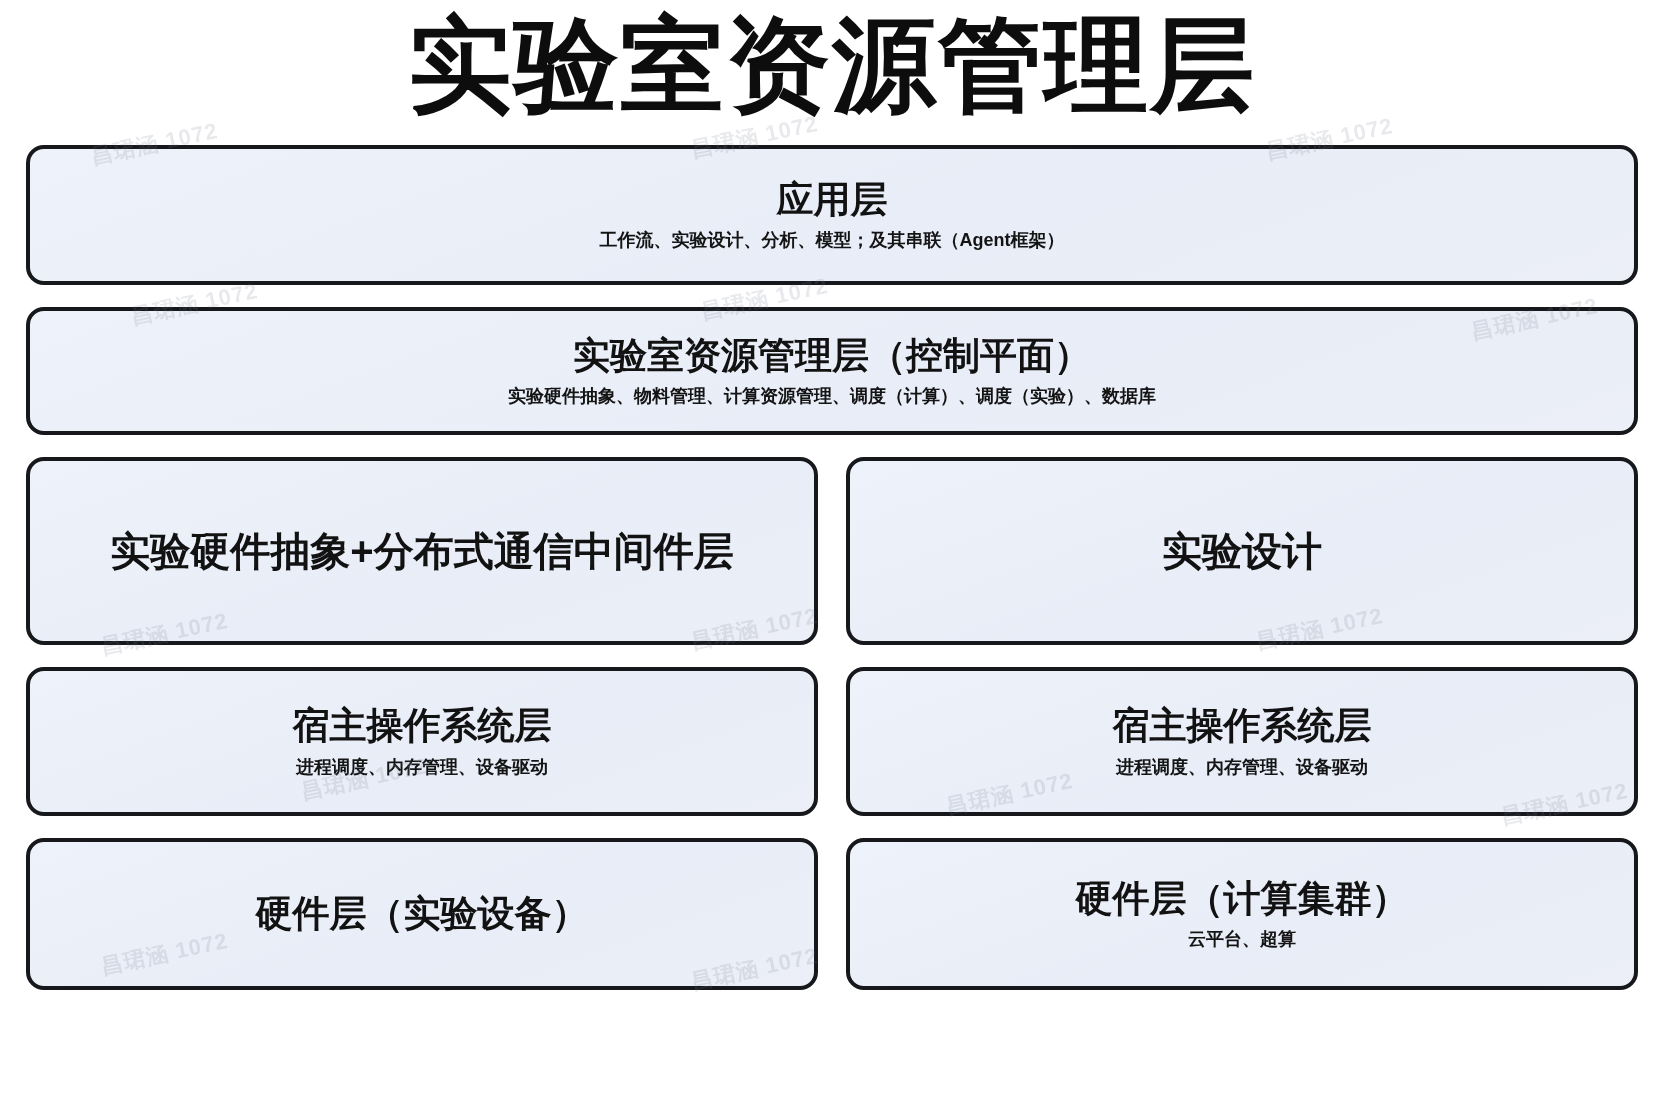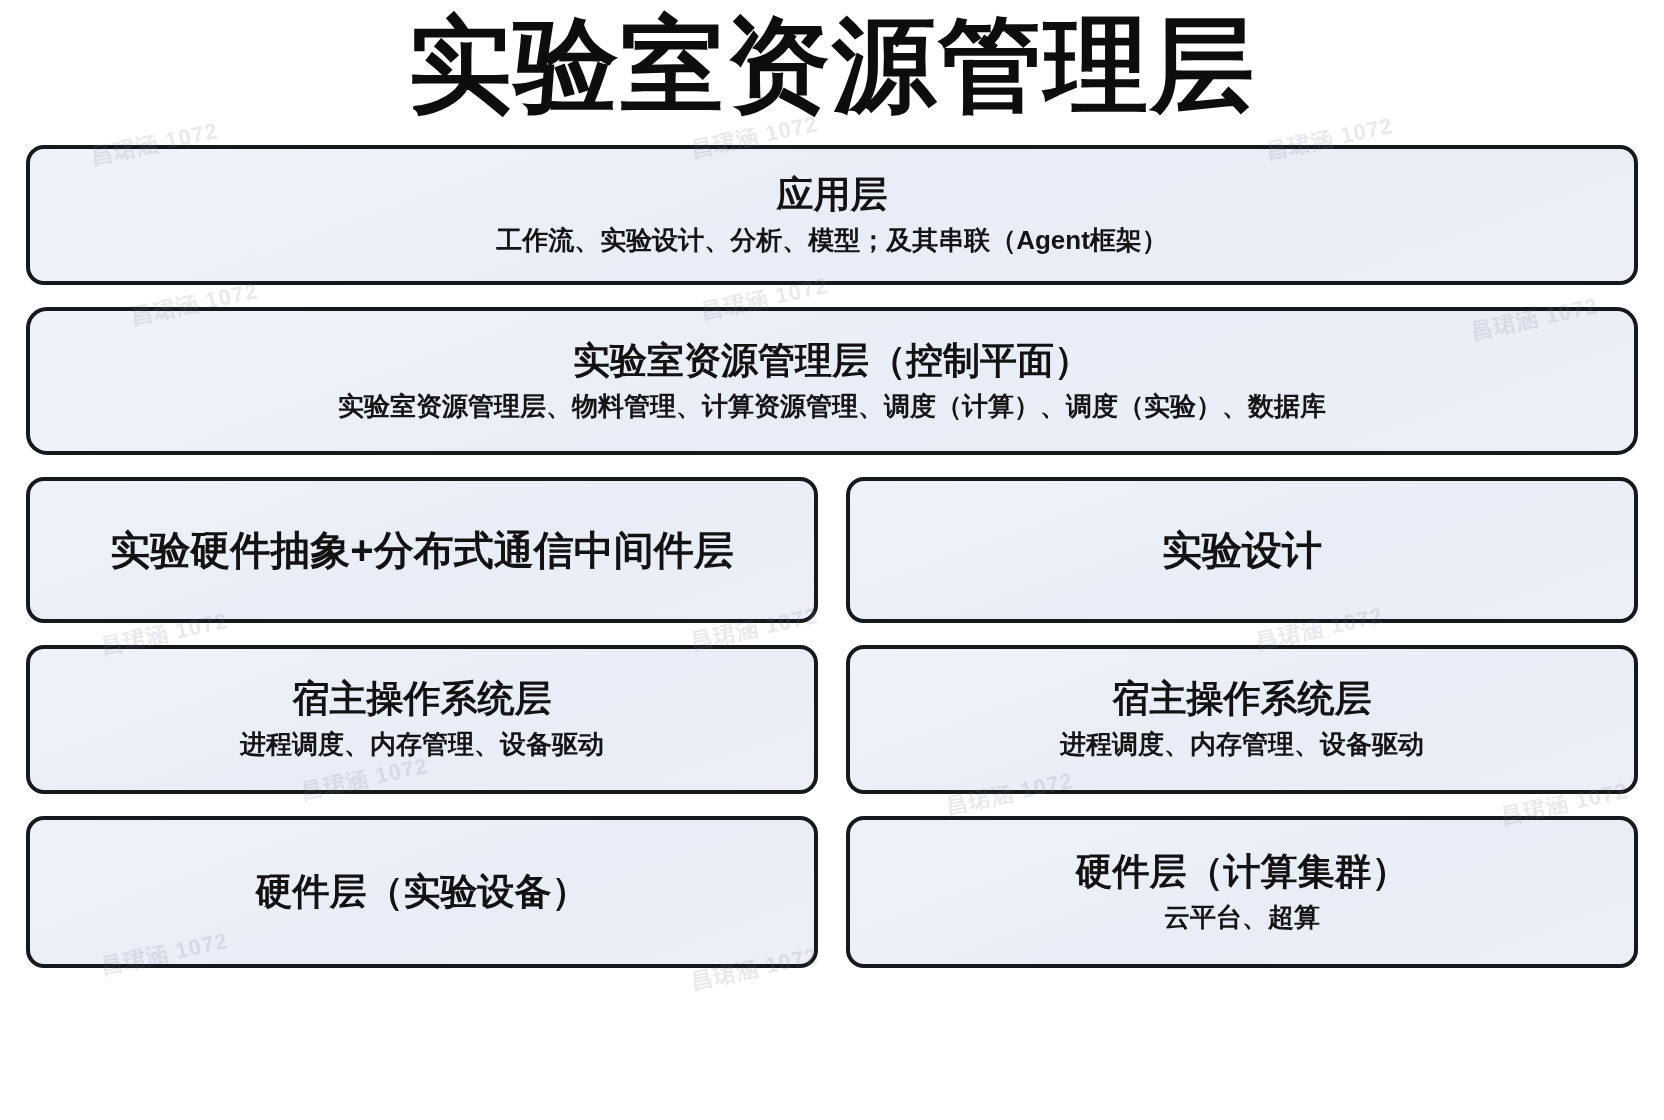--- a/index.html
+++ b/index.html
@@ -49,37 +49,37 @@
   }
 
   .box .head {
     font-weight: 700;
     font-size: 37px;
     line-height: 1.25;
     color: #121212;
   }
   .box .sub {
     font-weight: 700;
-    font-size: 26px;
+    font-size: 18px;
     line-height: 1.3;
     color: #141414;
     margin-top: 6px;
   }
 
   .row {
     display: flex;
     gap: 28px;
     margin-bottom: 22px;
   }
   .row > .box { flex: 1 1 0; }
 
   #box-app { height: 140px; margin-bottom: 22px; }
-  #box-resource { height: 148px; margin-bottom: 22px; border-radius: 21px; }
+  #box-resource { height: 128px; margin-bottom: 22px; }
 
-  .row-mid { height: 146px; }
+  .row-mid { height: 188px; }
   .row-host { height: 149px; }
   .row-hw   { height: 152px; margin-bottom: 0; }
 
   .row-mid .head { font-size: 40px; }
   .row-host .head { font-size: 37px; }
   .row-hw .head { font-size: 37px; }
 
   
   .wm {
     position: absolute;
@@ -100,21 +100,21 @@
 
   <div class="title">实验室资源管理层</div>
 
   <div class="box" id="box-app">
     <div class="head">应用层</div>
     <div class="sub">工作流、实验设计、分析、模型；及其串联（Agent框架）</div>
   </div>
 
   <div class="box" id="box-resource">
     <div class="head">实验室资源管理层（控制平面）</div>
-    <div class="sub">实验室资源管理层、物料管理、计算资源管理、调度（计算）、调度（实验）、数据库</div>
+    <div class="sub">实验硬件抽象、物料管理、计算资源管理、调度（计算）、调度（实验）、数据库</div>
   </div>
 
   <div class="row row-mid">
     <div class="box">
       <div class="head">实验硬件抽象+分布式通信中间件层</div>
     </div>
     <div class="box">
       <div class="head">实验设计</div>
     </div>
   </div>

